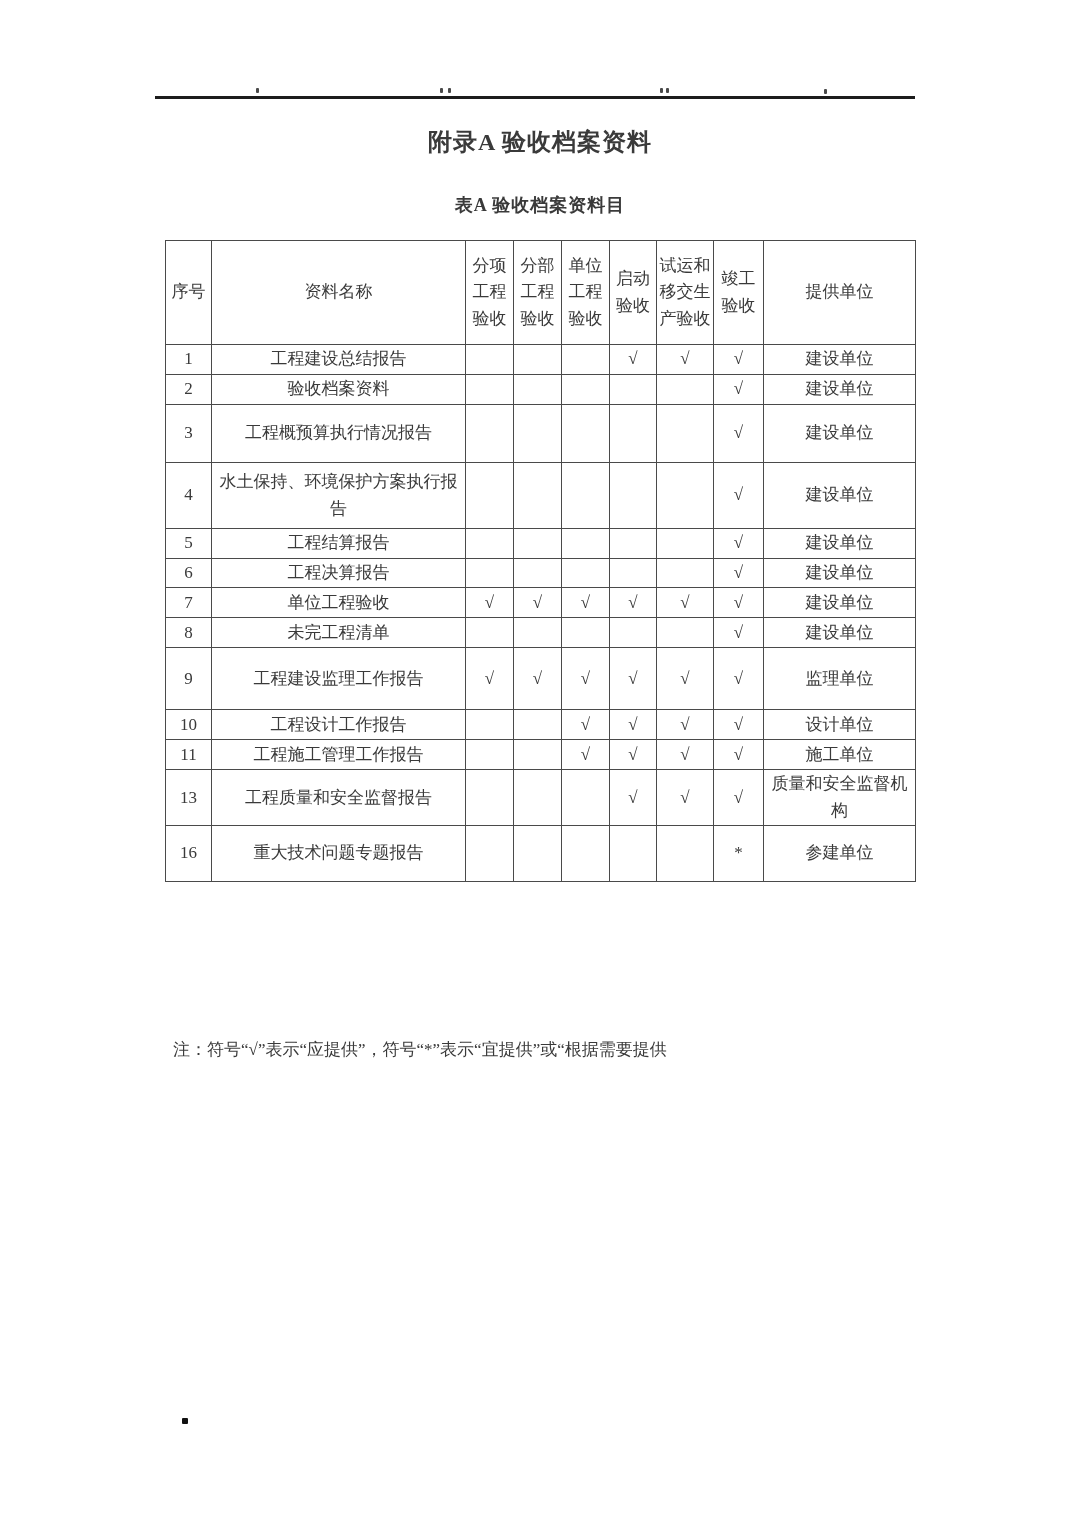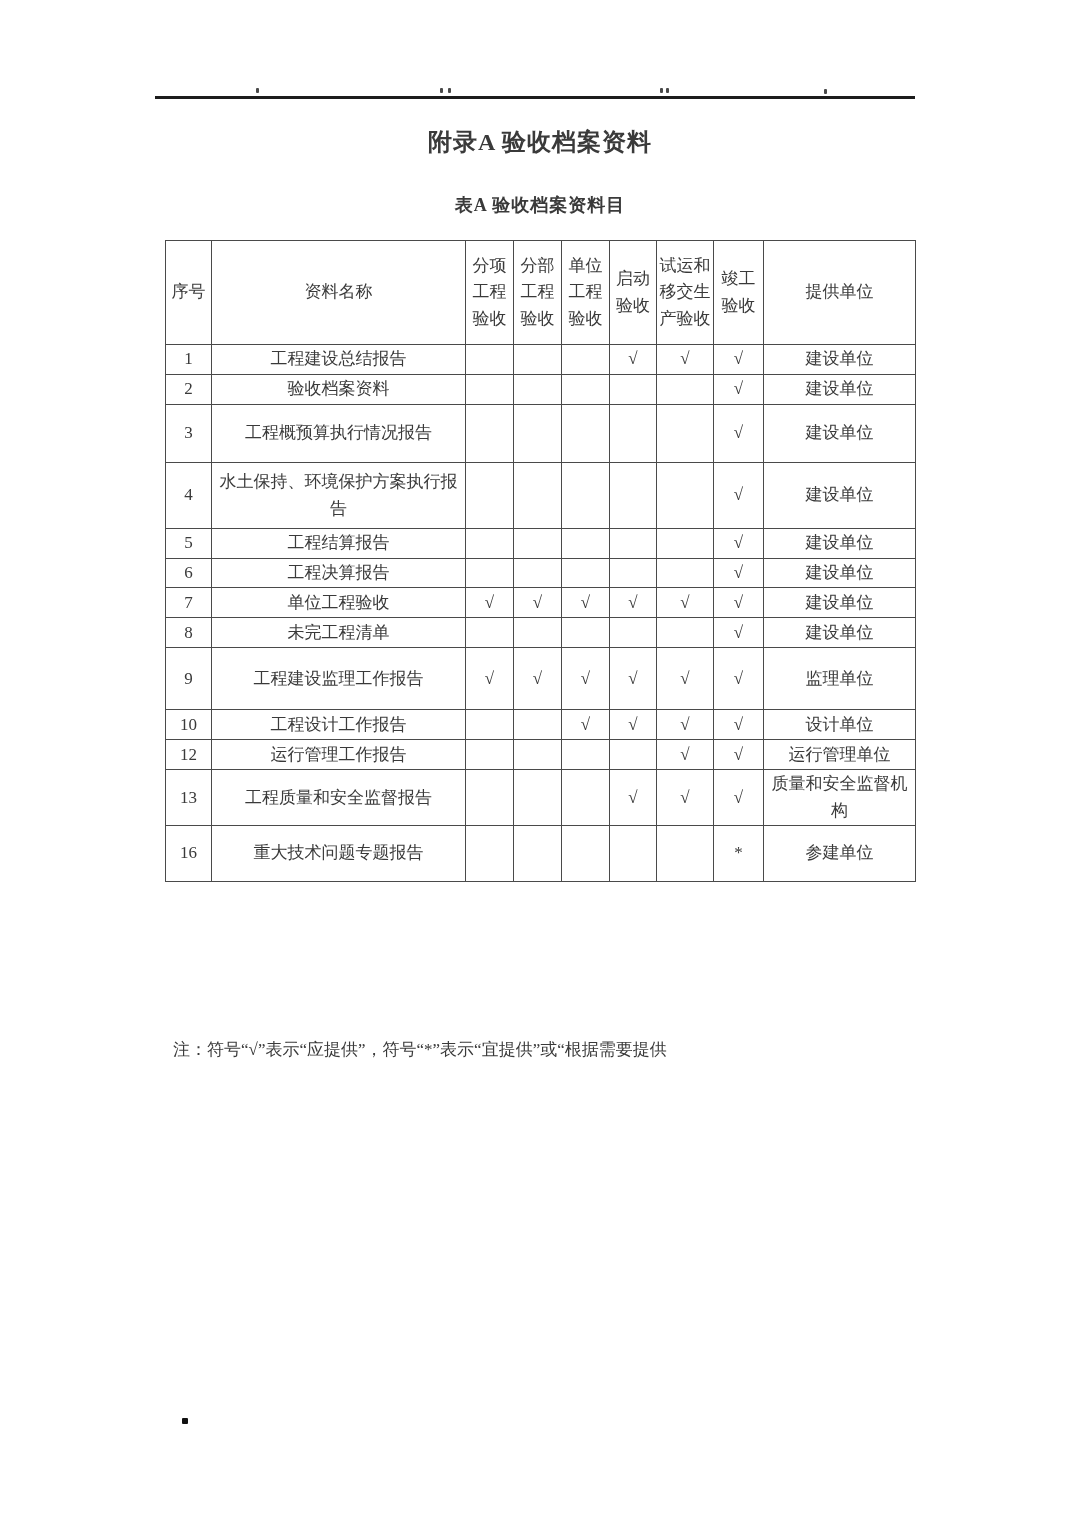--- a/index.html
+++ b/index.html
@@ -266,29 +266,29 @@
           <td>工程设计工作报告</td>
           <td></td>
           <td></td>
           <td>√</td>
           <td>√</td>
           <td>√</td>
           <td>√</td>
           <td>设计单位</td>
         </tr>
         <tr>
-          <td>12</td>
-          <td>运行管理工作报告</td>
-          <td></td>
-          <td></td>
-          <td></td>
-          <td></td>
-          <td>√</td>
-          <td>√</td>
-          <td>运行管理单位</td>
+          <td>11</td>
+          <td>工程施工管理工作报告</td>
+          <td></td>
+          <td></td>
+          <td>√</td>
+          <td>√</td>
+          <td>√</td>
+          <td>√</td>
+          <td>施工单位</td>
         </tr>
         <tr>
           <td>13</td>
           <td>工程质量和安全监督报告</td>
           <td></td>
           <td></td>
           <td></td>
           <td>√</td>
           <td>√</td>
           <td>√</td>

